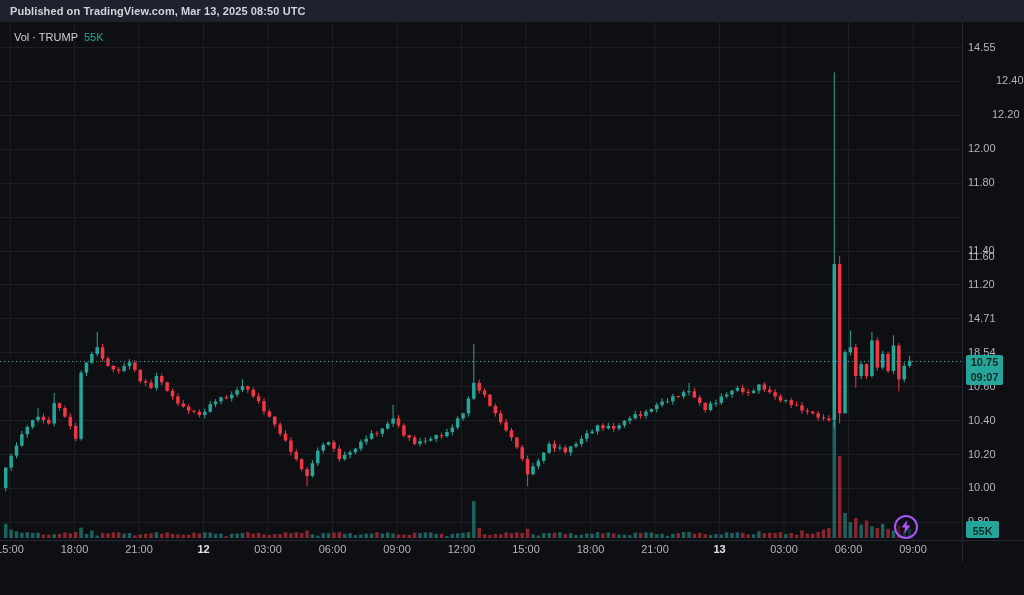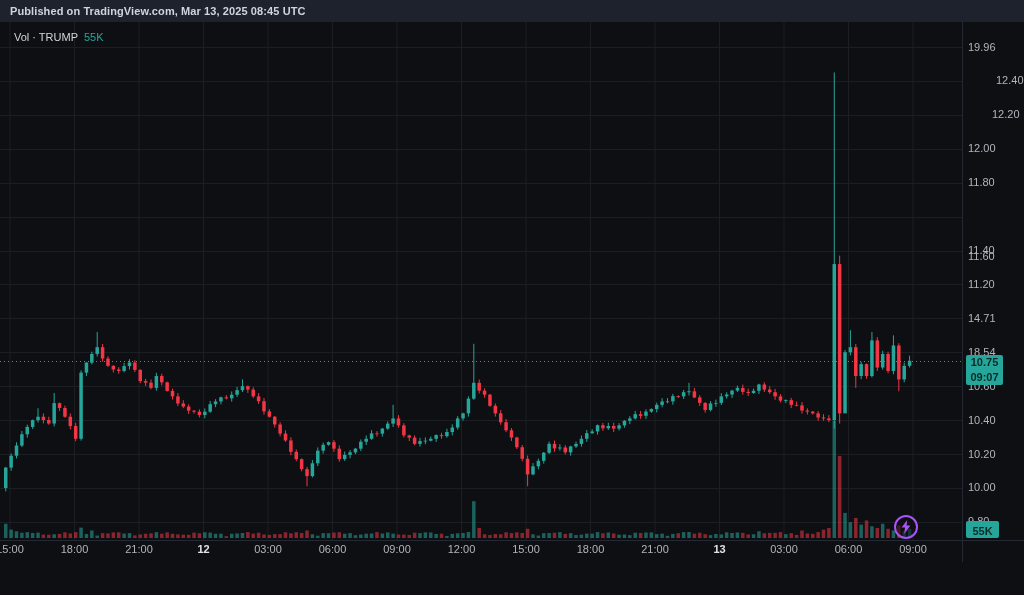--- a/index.html
+++ b/index.html
@@ -47,21 +47,21 @@
   .footer{position:absolute;left:0;top:562px;width:100%;height:33px;background:var(--chrome,#1e222d);
           display:flex;align-items:center;box-sizing:border-box;padding-left:12px;}
   .footer .brand{color:#d5d8dc;font-size:13px;font-weight:bold;margin-left:6px;letter-spacing:.2px;}
 </style>
 </head>
 <body>
 
 <div class="screen">
 
   <div class="topbar">
-    <span>Published on TradingView.com, Mar 13, 2025 08:45 UTC</span>
+    <span>Published on TradingView.com, Mar 13, 2025 08:50 UTC</span>
   </div>
 
   <div class="chart" id="chart-pane">
     <svg id="chart-svg" width="1024" height="540">
         <line x1="10" y1="0" x2="10" y2="518" stroke="#1b1e23" stroke-width="1"></line>
         <line x1="74.5" y1="0" x2="74.5" y2="518" stroke="#1b1e23" stroke-width="1"></line>
         <line x1="139" y1="0" x2="139" y2="518" stroke="#1b1e23" stroke-width="1"></line>
         <line x1="203.5" y1="0" x2="203.5" y2="518" stroke="#1b1e23" stroke-width="1"></line>
         <line x1="268" y1="0" x2="268" y2="518" stroke="#1b1e23" stroke-width="1"></line>
         <line x1="332.5" y1="0" x2="332.5" y2="518" stroke="#1b1e23" stroke-width="1"></line>
@@ -601,21 +601,21 @@
         <line x1="0" y1="339.5" x2="962" y2="339.5" stroke="#26a69a" stroke-width="1" stroke-dasharray="1 3"></line>
       </svg>
 
     <div class="legend">
       <div class="row">
         <span class="lg-t">Vol · TRUMP</span><span class="lg-vol">55K</span>
       </div>
     </div>
 
     <div id="price-axis">
-        <div class="price-axis-label" style="top: 18.5px;">19.96</div>
+        <div class="price-axis-label" style="top: 18.5px;">14.55</div>
         <div class="price-axis-label" style="top: 52.42px; margin-left: 28px;">12.40</div>
         <div class="price-axis-label" style="top: 86.34px; margin-left: 24px;">12.20</div>
         <div class="price-axis-label" style="top: 120.26px;">12.00</div>
         <div class="price-axis-label" style="top: 154.18px;">11.80</div>
         <div class="price-axis-label" style="top: 188.1px; margin-top: 40px;">11.60</div>
         <div class="price-axis-label" style="top: 222.02px;">11.40</div>
         <div class="price-axis-label" style="top: 255.94px;">11.20</div>
         <div class="price-axis-label" style="top: 289.86px;">14.71</div>
         <div class="price-axis-label" style="top: 323.78px;">18.54</div>
         <div class="price-axis-label" style="top: 357.7px;">10.60</div>

